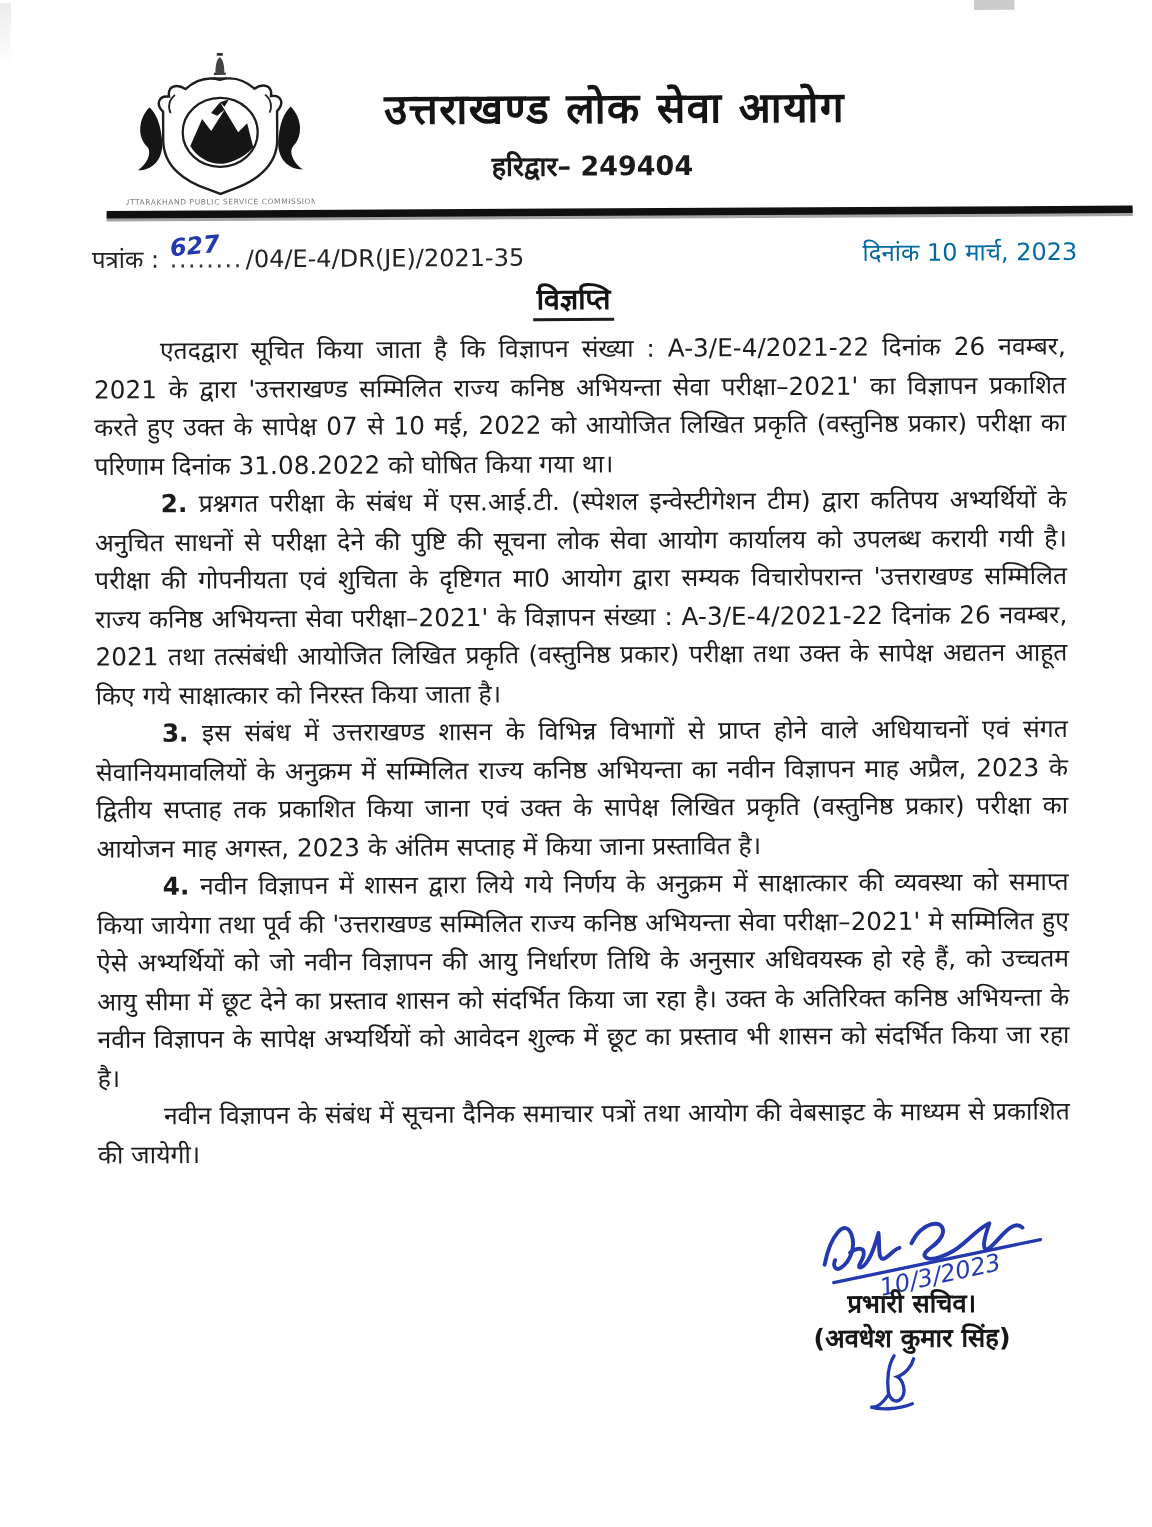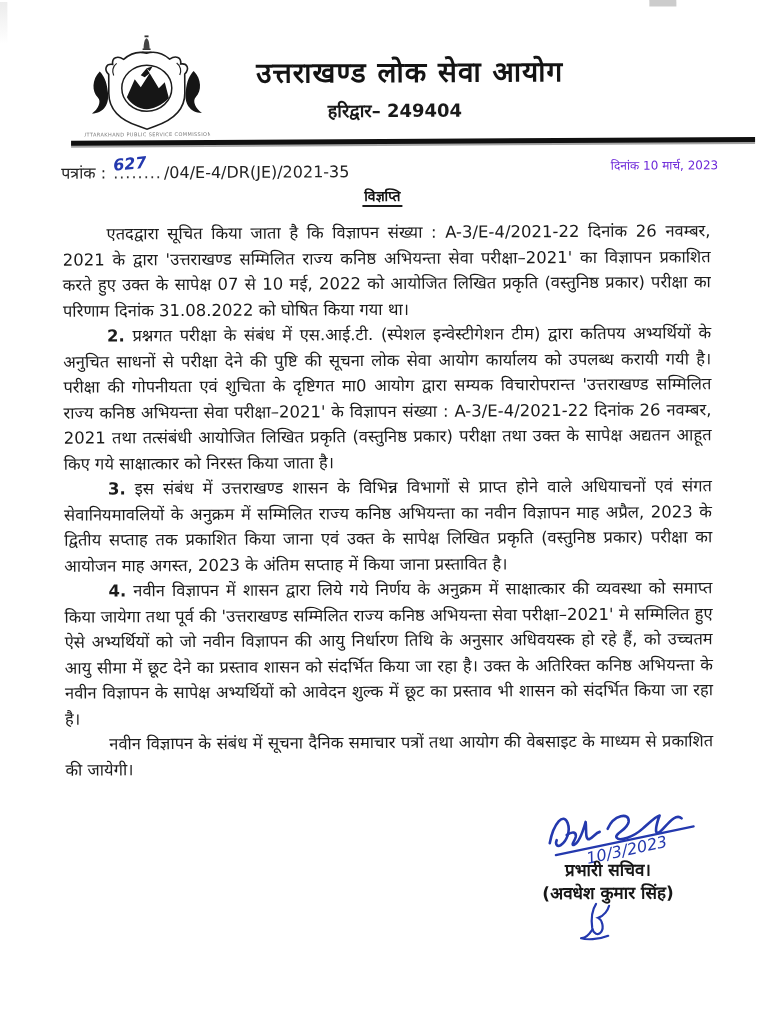--- a/index.html
+++ b/index.html
@@ -22,25 +22,25 @@
     font-size:18px;font-weight:bold;color:#1a1a1a;}
   .rule{position:absolute;left:73px;top:139px;width:684px;height:5px;background:#101010;
     box-shadow:0 2px 0 rgba(90,90,90,.55);}
 
   
   .meta-left{position:absolute;left:63px;top:160px;font-size:16px;color:#222;}
   .leader{position:relative;display:inline-block;padding:0 2px;}
   .dots{letter-spacing:1px;color:#333;}
   .hand-no{position:absolute;left:2px;top:-9px;color:#2439ae;font-style:italic;
     font-size:16px;transform:rotate(-5deg);font-weight:bold;}
-  .meta-right{position:absolute;right:48px;top:158px;font-size:12px;color:#6d28d9;}
+  .meta-right{position:absolute;right:48px;top:158px;font-size:16px;color:#0369a1;}
 
   
   .doc-title{position:absolute;left:0;top:186px;width:768px;text-align:center;}
-  .doc-title span{font-size:14px;font-weight:bold;border-bottom:2px solid #1c1c1c;
+  .doc-title span{font-size:19px;font-weight:bold;border-bottom:2px solid #1c1c1c;
     padding:0 2px 1px 2px;color:#141414;}
 
   
   .body-text{position:absolute;left:64px;top:220px;width:648px;font-size:16.5px;
     line-height:25.5px;text-align:justify;color:#1b1b1b;}
   .body-text p{margin:0;text-indent:44px;}
   .pnum{font-weight:bold;}
 
   
   .sig-svg{position:absolute;left:540px;top:808px;width:175px;height:62px;}

